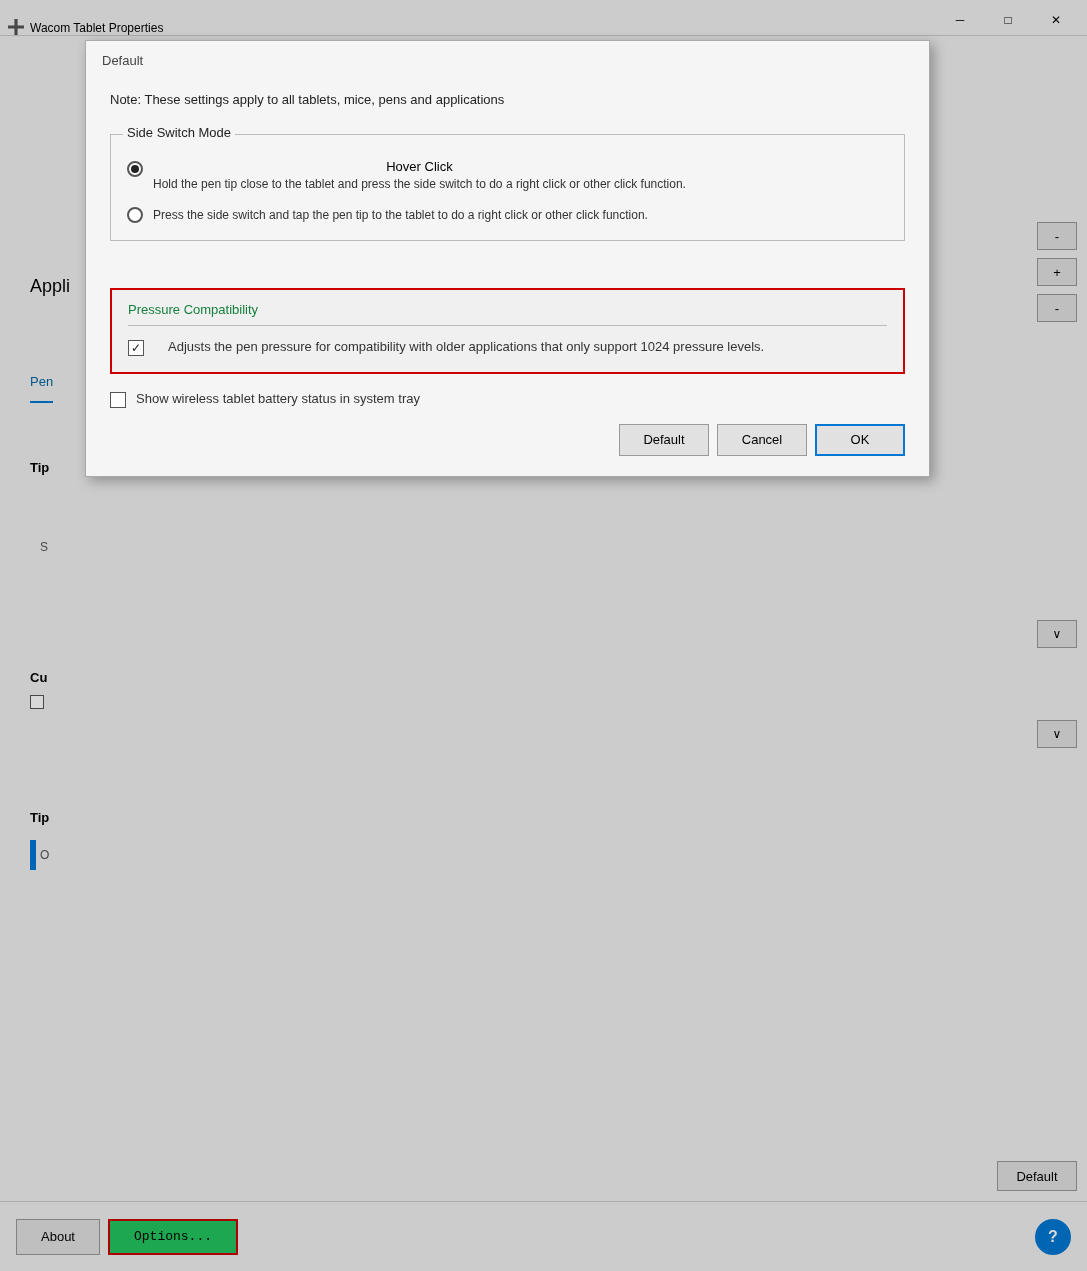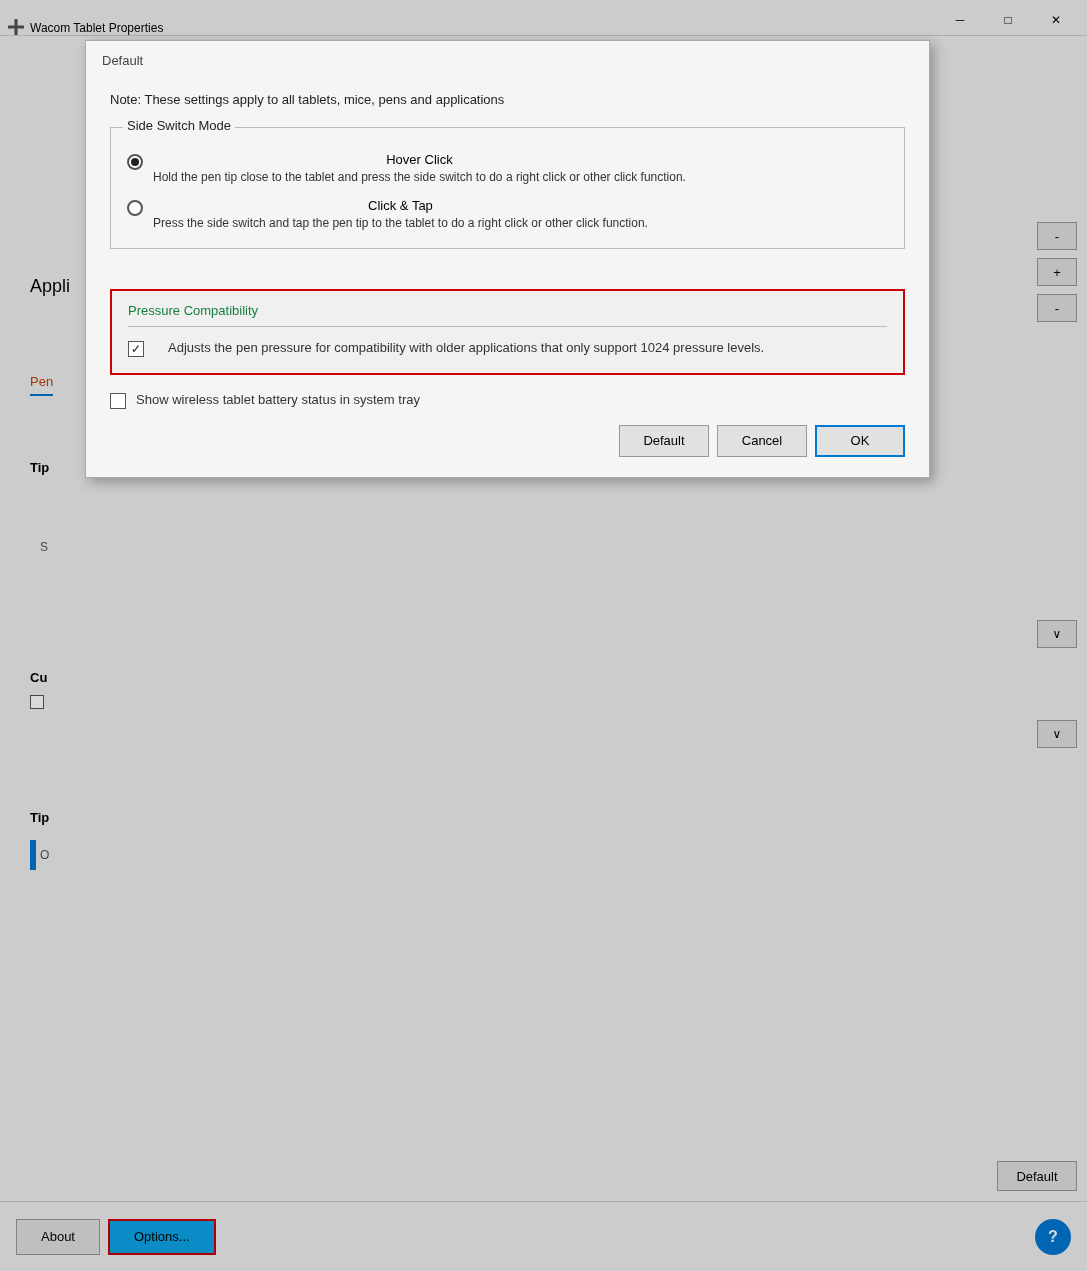--- a/index.html
+++ b/index.html
@@ -65,23 +65,23 @@
       top: 276px; left: 30px;
       font-size: 18px;
       color: #000;
     }
 
     
     .pen-tab {
       position: absolute;
       top: 374px; left: 30px;
       font-size: 13px;
-      color: #c2410c;
+      color: #0369a1;
       border-bottom: 2px solid #0078d4;
-      padding-bottom: 5px;
+      padding-bottom: 12px;
       text-align: center;
     }
 
     
     .right-btn {
       position: absolute;
       right: 10px;
       width: 40px; height: 28px;
       background: #e1e1e1;
       border: 1px solid #999;
@@ -109,21 +109,22 @@
       padding: 0 24px;
       background: #e1e1e1;
       border: 1px solid #999;
       cursor: pointer;
       font-size: 13px;
       color: #000;
       display: flex; align-items: center; justify-content: center;
     }
     .bottom-btn.options-highlighted {
       border: 2px solid #cc0000;
-      background: #0ea5e9;
+      background: #22c55e;
+      font-family: Liberation Mono, monospace;
     }
     .bottom-spacer { flex: 1; }
     .help-btn {
       width: 36px; height: 36px;
       border-radius: 50%;
       background: #0078d4;
       border: none;
       cursor: pointer;
       display: flex; align-items: center; justify-content: center;
       color: #fff;
@@ -176,21 +177,21 @@
 
     .dialog-note {
       padding: 16px 24px 16px 24px;
       font-size: 13px;
       color: #222;
       background: #f5f5f5;
     }
 
     
     .group-box {
-      margin: 4px 24px;
+      margin: 11px 24px;
       border: 1px solid #bbb;
       padding: 12px 20px 16px 16px;
       background: #f5f5f5;
       position: relative;
     }
     .group-label {
       position: absolute;
       top: -10px; left: 12px;
       background: #f5f5f5;
       padding: 0 4px;
@@ -371,21 +372,20 @@
         <div class="radio-btn selected"></div>
         <div class="radio-text-block">
           <span class="radio-title">Hover Click</span>
           <span class="radio-desc">Hold the pen tip close to the tablet and press the side switch to do a right click or other click function.</span>
         </div>
       </div>
 
       <div class="radio-option">
         <div class="radio-btn"></div>
         <div class="radio-text-block">
-          <span class="radio-title">Click &amp; Tap</span>
           <span class="radio-desc">Press the side switch and tap the pen tip to the tablet to do a right click or other click function.</span>
         </div>
       </div>
     </div>
 
     <div style="height: 20px;"></div>
 
     <div class="pressure-section">
       <div class="pressure-title">Pressure Compatibility</div>
       <div class="checkbox-row">

